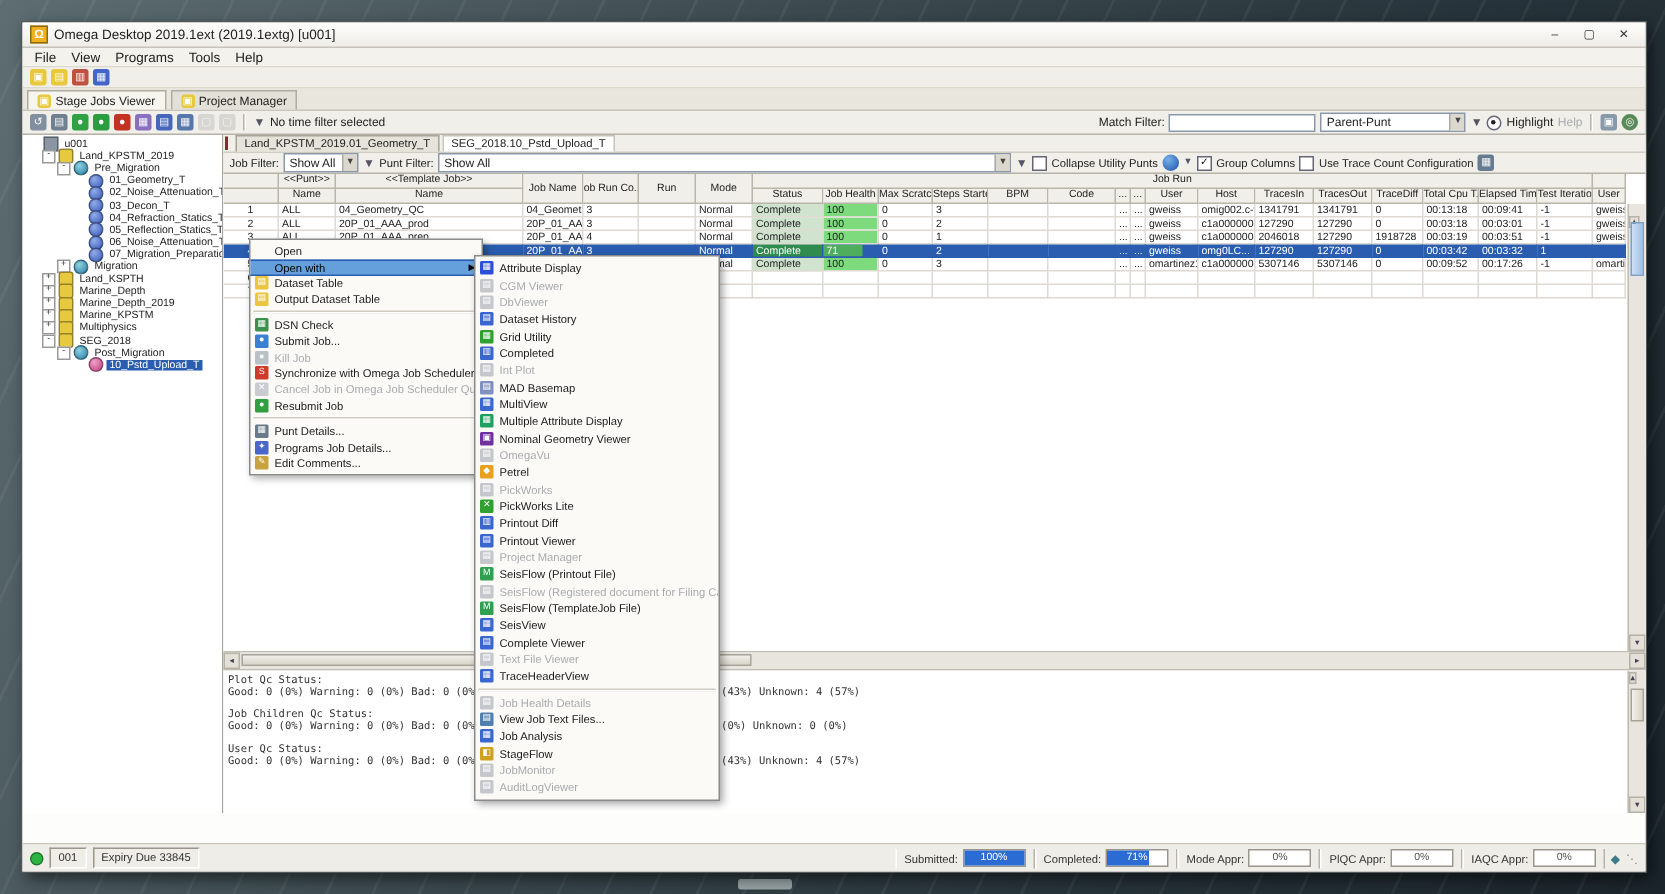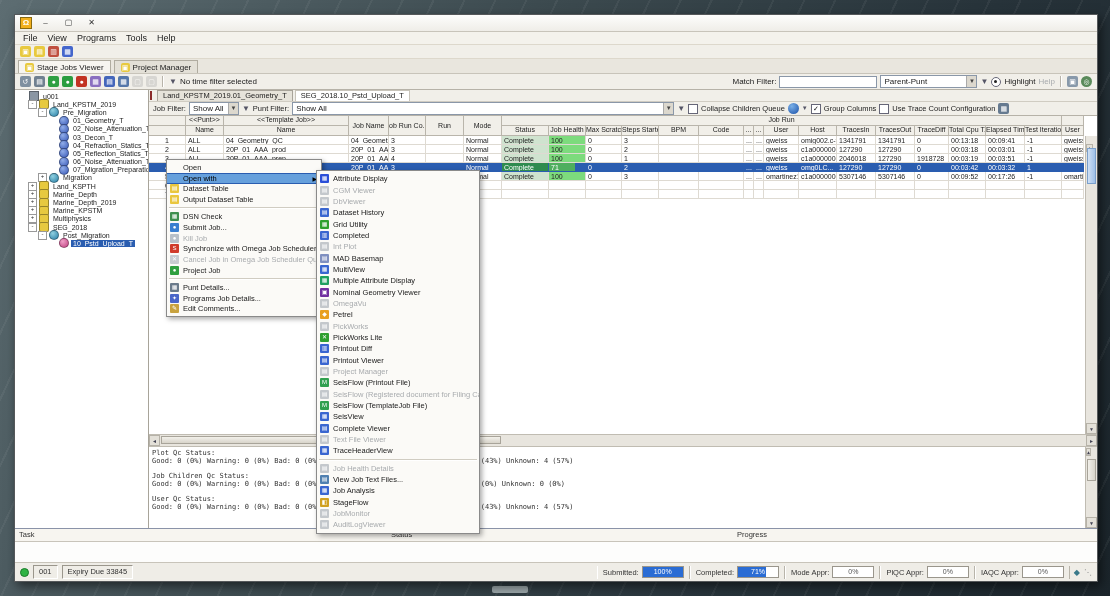--- a/index.html
+++ b/index.html
@@ -137,20 +137,21 @@
 </style>
 </head>
 <body>
 
 <div class="desktop">
   <div class="taskbar-frag"></div>
 
   <div class="window">
     <div class="titlebar">
       <span class="app-icon">Ω</span>
+      <span class="title">Omega Desktop 2019.1ext (2019.1extg) [u001]</span>
       <span class="winbtn">–</span>
       <span class="winbtn">▢</span>
       <span class="winbtn">✕</span>
     </div>
 
     <div class="menubar" id="menubar">
         <span class="menu-item">File</span>
         <span class="menu-item">View</span>
         <span class="menu-item">Programs</span>
         <span class="menu-item">Tools</span>
@@ -315,21 +316,21 @@
             <span class="carr">▼</span>
           </span>
           <span class="glyph-ico">▼</span>
           <span>Punt Filter:</span>
           <span class="combo" style="width:380px">
             <span class="cval">Show All</span>
             <span class="carr">▼</span>
           </span>
           <span class="glyph-ico">▼</span>
           <span class="cb" id="cb-collapse"></span>
-          <span>Collapse Children Queue</span>
+          <span>Collapse Utility Punts</span>
           <span class="icon" style="background:radial-gradient(circle at 35% 30%,#7ab0e8,#1a50a8);border-radius:50%"></span>
           <span class="glyph-ico" style="font-size:6px">▼</span>
           <span class="cb" id="cb-group">✓</span>
           <span>Group Columns</span>
           <span class="cb" id="cb-trace"></span>
           <span>Use Trace Count Configuration</span>
           <span class="icon" style="background:#667a90">▦</span>
         </div>
 
         <div class="tablewrap" id="tablewrap">
@@ -565,25 +566,20 @@
             <div class="qcline">Good: 0 (0%) Warning: 0 (0%) Bad: 0 (0%) Indeterminate: 0 (0%) Not Present: 3 (43%) Unknown: 4 (57%)</div>
             <div class="qcscroll">
             <span class="sarrow">▲</span>
             <span class="qcthumb"></span>
             <span class="sarrow bottom">▼</span>
           </div>
           </div>
       </div>
     </div>
 
-    <div class="taskhdr" id="taskhdr">
-        <span style="left: 4px;">Task</span>
-        <span style="left: 376px;">Status</span>
-        <span style="left: 722px;">Progress</span>
-      </div>
     <div class="whitestrip"></div>
 
     <div class="statusbar">
       <span class="led" id="sb-led" style="background: rgb(47, 179, 68);"></span>
       <span class="sbox">001</span>
       <span class="sbox">Expiry Due 33845</span>
       <span class="spacer"></span>
       <span id="sb-progress" style="display:flex;align-items:center;">
           <span class="seg">
             <span>Submitted:</span>
@@ -660,21 +656,21 @@
       <div class="mi">
         <span class="mic" style="background: rgb(208, 58, 42);">S</span>
         <span>Synchronize with Omega Job Scheduler</span>
       </div>
       <div class="mi dis">
         <span class="mic" style="background: rgb(200, 204, 208);">✕</span>
         <span>Cancel Job in Omega Job Scheduler Queue</span>
       </div>
       <div class="mi">
         <span class="mic" style="background: rgb(47, 159, 63);">●</span>
-        <span>Project Job</span>
+        <span>Resubmit Job</span>
       </div>
       <div class="msep"></div>
       <div class="mi">
         <span class="mic" style="background: rgb(106, 122, 138);">▦</span>
         <span>Punt Details...</span>
       </div>
       <div class="mi">
         <span class="mic" style="background: rgb(74, 102, 200);">✦</span>
         <span>Programs Job Details...</span>
       </div>

